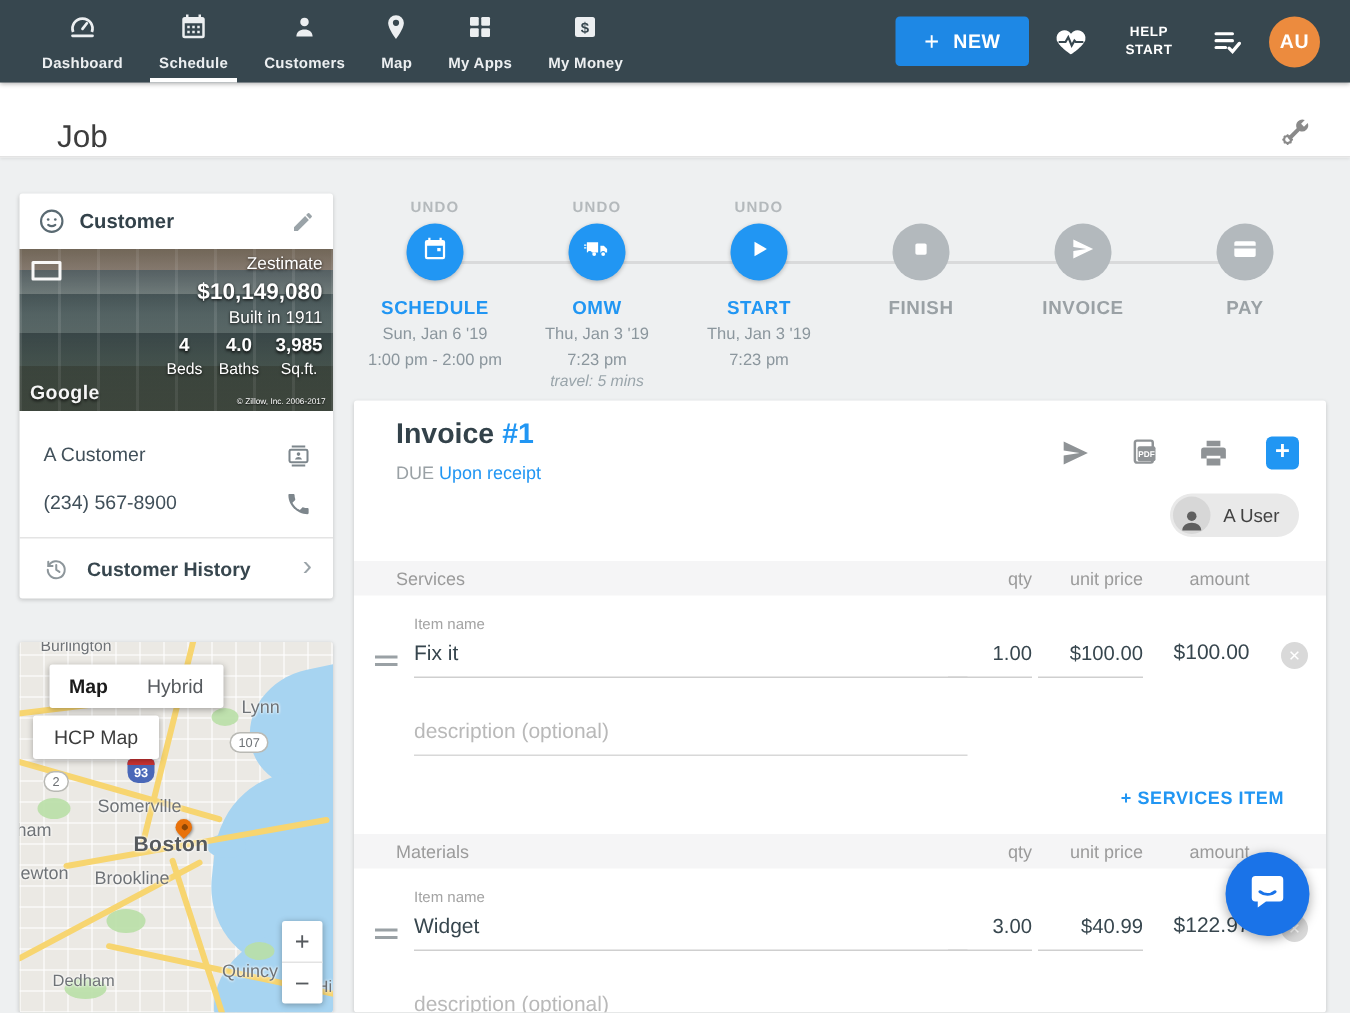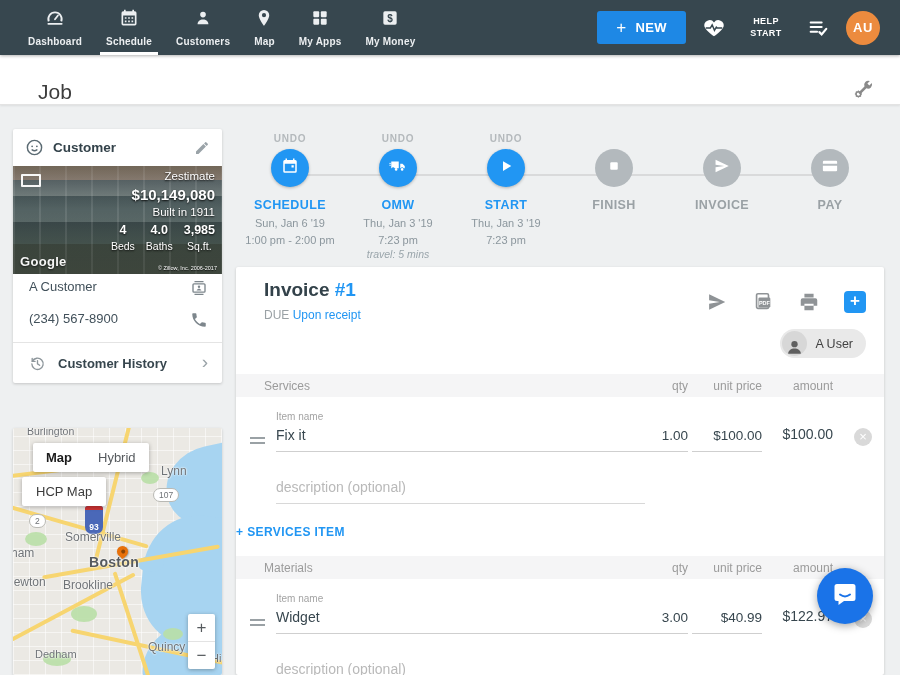--- a/index.html
+++ b/index.html
@@ -56,21 +56,21 @@
   .zest { position:absolute; top:3px; right:7px; text-align:right; color:#fff; text-shadow:0 1px 2px rgba(0,0,0,.85); line-height:1.35;}
   .zest .zl { font-size:11.5px; }
   .zest .zv { font-size:15px; font-weight:bold; }
   .zest .zb { font-size:11.5px; }
   .zest .stats { display:flex; gap:11px; justify-content:flex-end; margin-top:2px; }
   .zest .stat { text-align:center; }
   .zest .stat .v { font-size:12.5px; font-weight:bold; }
   .zest .stat .l { font-size:10.5px; }
   .gwm { position:absolute; left:7px; bottom:5px; color:#fff; font-size:13px; font-weight:bold; letter-spacing:.3px; text-shadow:0 1px 2px rgba(0,0,0,.7); opacity:.95;}
   .zcr { position:absolute; right:5px; bottom:3px; color:#fff; font-size:5.5px; text-shadow:0 1px 1px rgba(0,0,0,.8);}
-  .cc-body { padding:4px 14px 0 16px; }
+  .cc-body { padding:20px 14px 0 16px; }
   .cc-row { display:flex; align-items:flex-start; margin-bottom:13px; }
   .cc-row .txt { font-size:13px; color:#41505a; line-height:1.45; }
   .cc-row .ric { margin-left:auto; color:#7d868c; display:flex; padding-top:1px;}
   .cc-row .ric svg { width:18px; height:18px; }
   .cc-div { border-top:1px solid #e4e4e4; margin:0 -14px 0 -16px; }
   .cc-hist { display:flex; align-items:center; height:40px; cursor:pointer; }
   .cc-hist .hic { color:#8d969b; display:flex; }
   .cc-hist .hic svg { width:17px; height:17px; }
   .cc-hist .htxt { margin-left:12px; font-size:13px; color:#37464e; font-weight:bold; }
   .cc-hist .chev { margin-left:auto; color:#9aa3a8; font-size:19px; line-height:1; padding-bottom:3px;}
@@ -82,21 +82,21 @@
        repeating-linear-gradient(0deg, rgba(255,255,255,.55) 0 1px, rgba(0,0,0,0) 1px 14px),
        repeating-linear-gradient(90deg, rgba(255,255,255,.55) 0 1px, rgba(0,0,0,0) 1px 16px),
        #ebe9e4; }
   .park { position:absolute; background:#b9dfa6; border-radius:50%; opacity:.9; }
   .water { position:absolute; background:#a7d4f1; }
   .road { position:absolute; height:4px; background:#f7d570; border-radius:2px; }
   .road.v { width:4px; height:auto; }
   .mlabel { position:absolute; font-size:10.5px; color:#6f7377; text-shadow:0 0 2px #fff,0 0 2px #fff; white-space:nowrap; }
   .mlabel.big { font-size:14px; font-weight:bold; color:#565a5e; letter-spacing:.3px; }
   .badge { position:absolute; background:#fff; border:1px solid #b9b9b4; border-radius:8px; font-size:8.5px; color:#6f7377; padding:1px 5px; }
-  .shield { position:absolute; width:18px; height:28px; background:#4a68b8; border-radius:3px 3px 7px 7px; color:#fff; font-size:8.5px; font-weight:bold;
+  .shield { position:absolute; width:18px; height:16px; background:#4a68b8; border-radius:3px 3px 7px 7px; color:#fff; font-size:8.5px; font-weight:bold;
             display:flex; align-items:flex-end; justify-content:center; padding-bottom:2px; }
   .shield::before { content:""; position:absolute; top:0; left:0; right:0; height:4px; background:#c33; border-radius:3px 3px 0 0; }
   .map-pin { position:absolute; width:11px; height:11px; background:#e8710a; border-radius:50% 50% 50% 0; transform:rotate(-45deg); box-shadow:0 1px 2px rgba(0,0,0,.4);}
   .map-pin::after { content:""; position:absolute; left:3.5px; top:3.5px; width:4px; height:4px; background:#8c4505; border-radius:50%; }
   .map-type { position:absolute; left:20px; top:15px; display:flex; background:#fff; box-shadow:0 1px 4px rgba(0,0,0,.3); border-radius:2px; z-index:5;}
   .map-type .cell { padding:7px 13px; font-size:13px; color:#565a5e; cursor:pointer; }
   .map-type .cell.sel { font-weight:bold; color:#1b1b1b; }
   .hcp-btn { position:absolute; left:9px; top:49px; background:#fff; box-shadow:0 1px 4px rgba(0,0,0,.3); border-radius:2px;
              padding:7px 14px; font-size:13px; color:#3c3c3c; z-index:5; cursor:pointer;}
   .zoomctl { position:absolute; right:7px; top:186px; width:27px; background:#fff; box-shadow:0 1px 4px rgba(0,0,0,.3); border-radius:2px; z-index:5;}
@@ -146,21 +146,21 @@
   .handle { position:absolute; left:14px; top:28px; width:15px; height:7px; border-top:2px solid #9aa1a5; border-bottom:2px solid #9aa1a5; cursor:grab;}
   .item-row .flabel { position:absolute; left:40px; top:2px; font-size:10px; color:#a3a3a3; }
   .fld { border-bottom:1px solid #cfcfcf; }
   .item-row .fname { position:absolute; left:40px; top:18px; width:369px; font-size:14px; color:#37464e; padding-bottom:8px; cursor:text;}
   .item-row .fqty  { position:absolute; right:196px; top:19px; width:56px; text-align:right; font-size:13.5px; color:#37464e; padding-bottom:8px; cursor:text;}
   .item-row .funit { position:absolute; right:122px; top:19px; width:70px; text-align:right; font-size:13.5px; color:#37464e; padding-bottom:8px; cursor:text;}
   .item-row .famt  { position:absolute; right:51px; top:17px; width:90px; text-align:right; font-size:14px; color:#37464e; }
   .remove { position:absolute; right:12px; top:19px; width:18px; height:18px; border-radius:50%; background:#d9d9d9;
             color:#fff; font-size:13px; line-height:17px; text-align:center; cursor:pointer; }
   .desc-row { margin:8px 0 0 40px; width:369px; font-size:14px; color:#b9b9b9; padding-bottom:8px; border-bottom:1px solid #d8d8d8; cursor:text;}
-  .add-link { text-align:left; padding:21px 28px 0 0; font-size:12px; font-weight:bold; color:#2196f3; letter-spacing:.4px; cursor:pointer;}
+  .add-link { text-align:right; padding:21px 28px 0 0; font-size:12px; font-weight:bold; color:#2196f3; letter-spacing:.4px; cursor:pointer;}
   .band.mat { margin-top:17px; }
 
   
   .chat-fab { position:absolute; left:817px; top:568px; width:56px; height:56px; border-radius:50%; background:#1a73e8;
               box-shadow:0 2px 8px rgba(0,0,0,.35); z-index:50; display:flex; align-items:center; justify-content:center; cursor:pointer;}
   .chat-fab svg { width:28px; height:28px; }
 </style>
 </head>
 <body>
 

